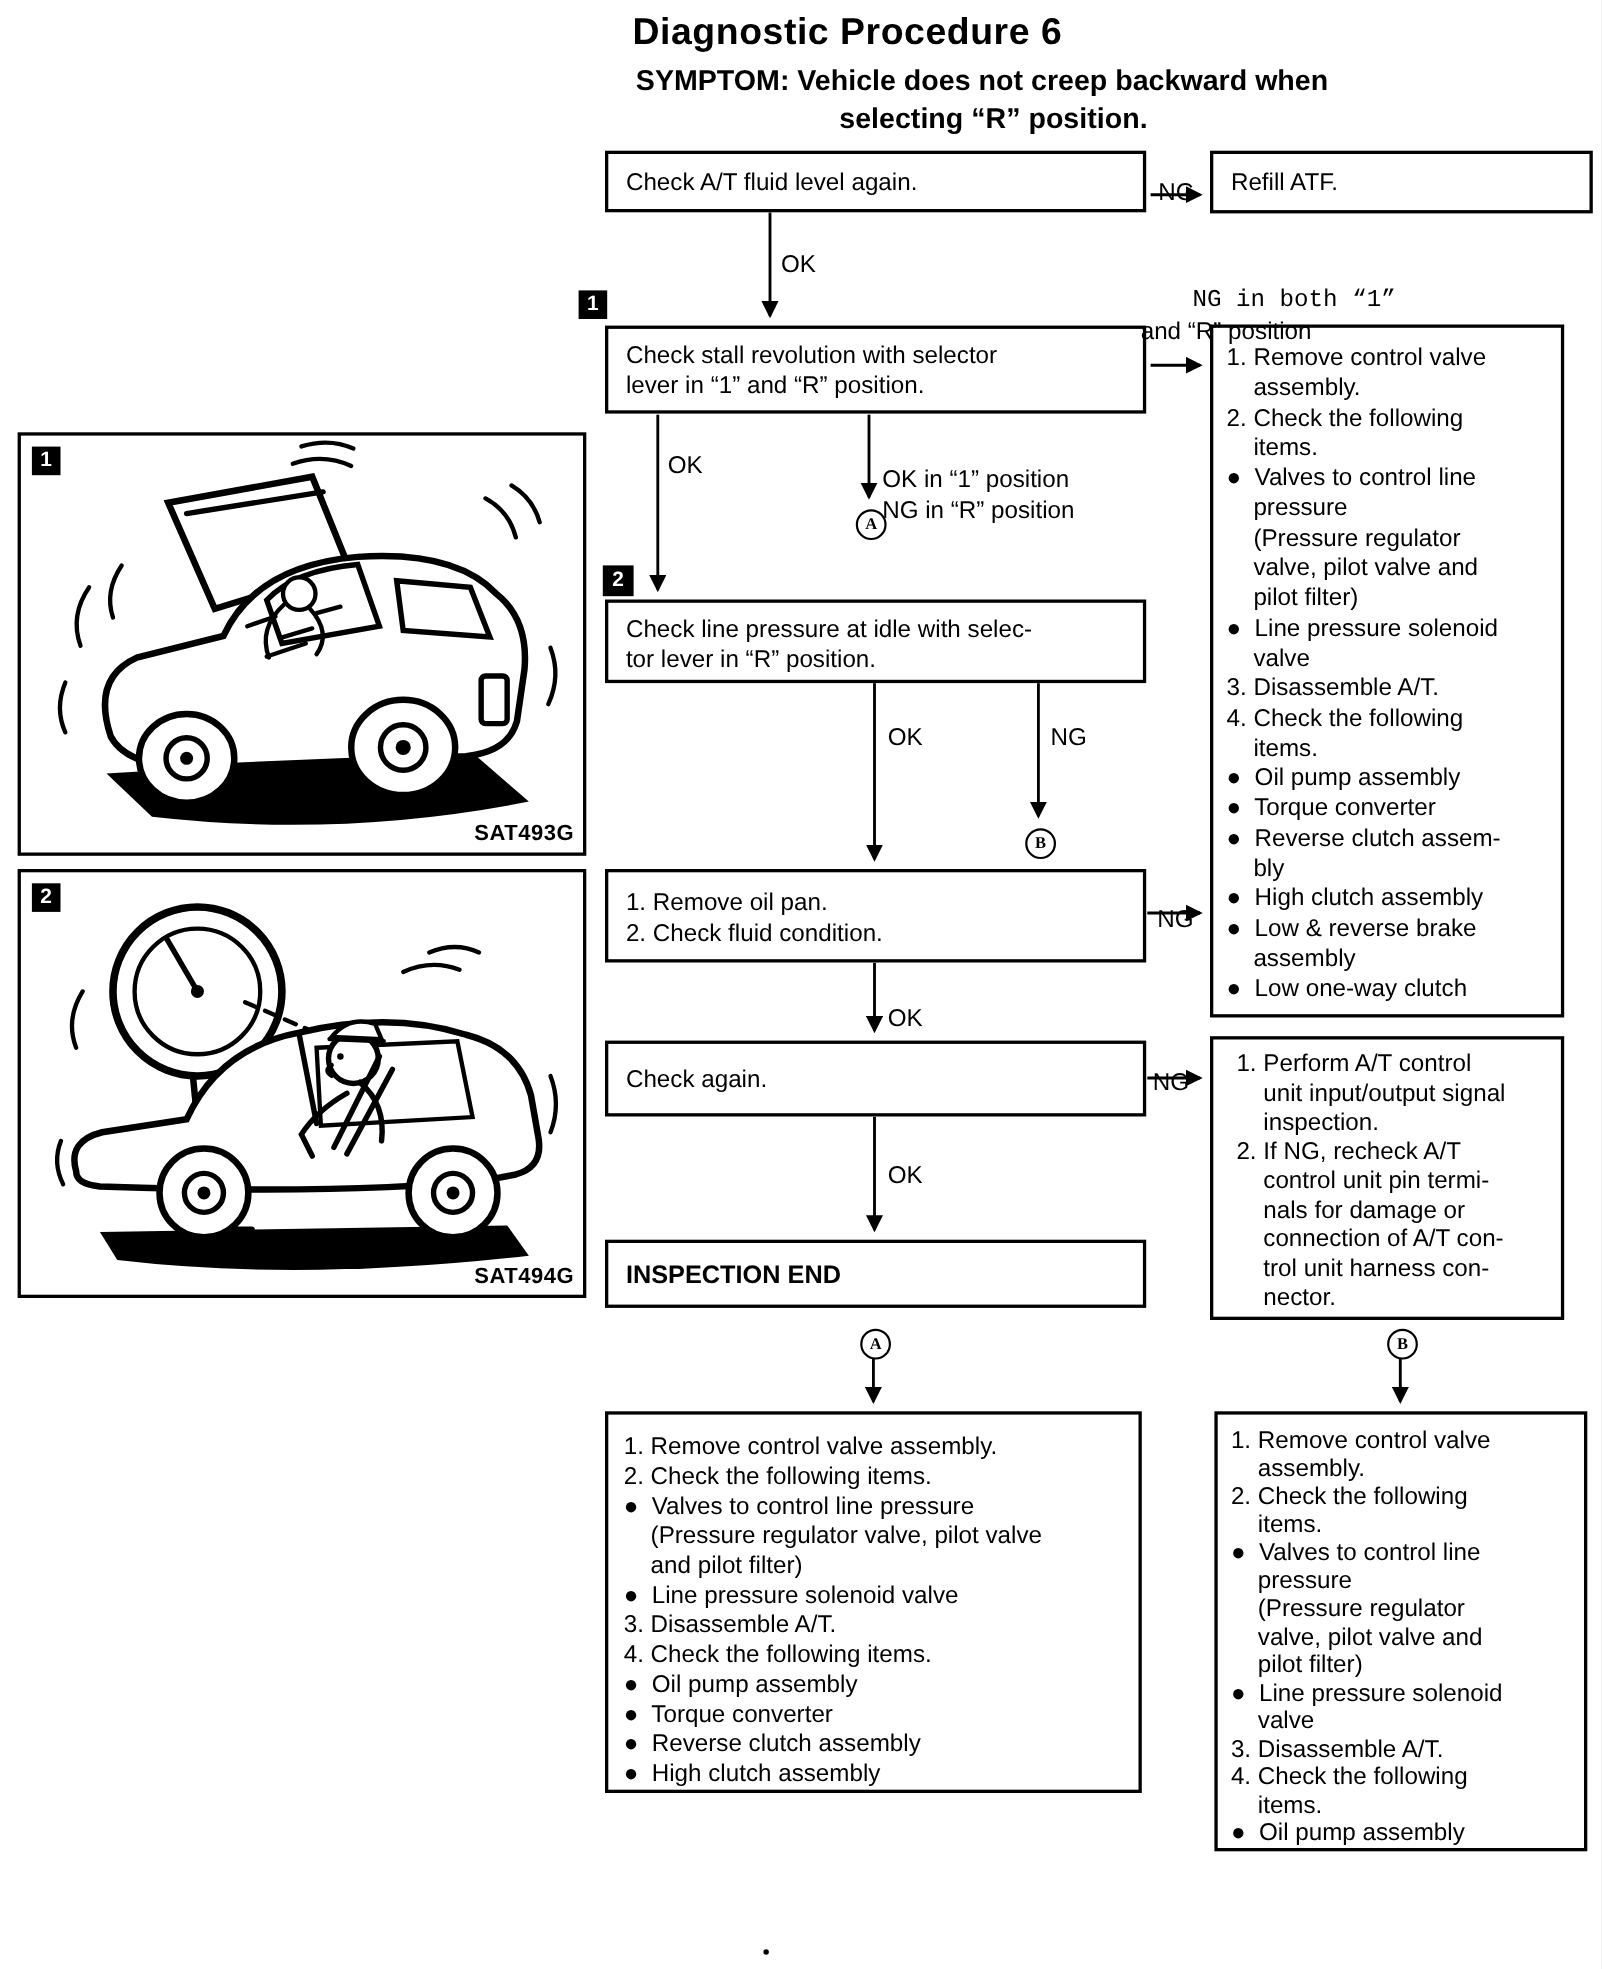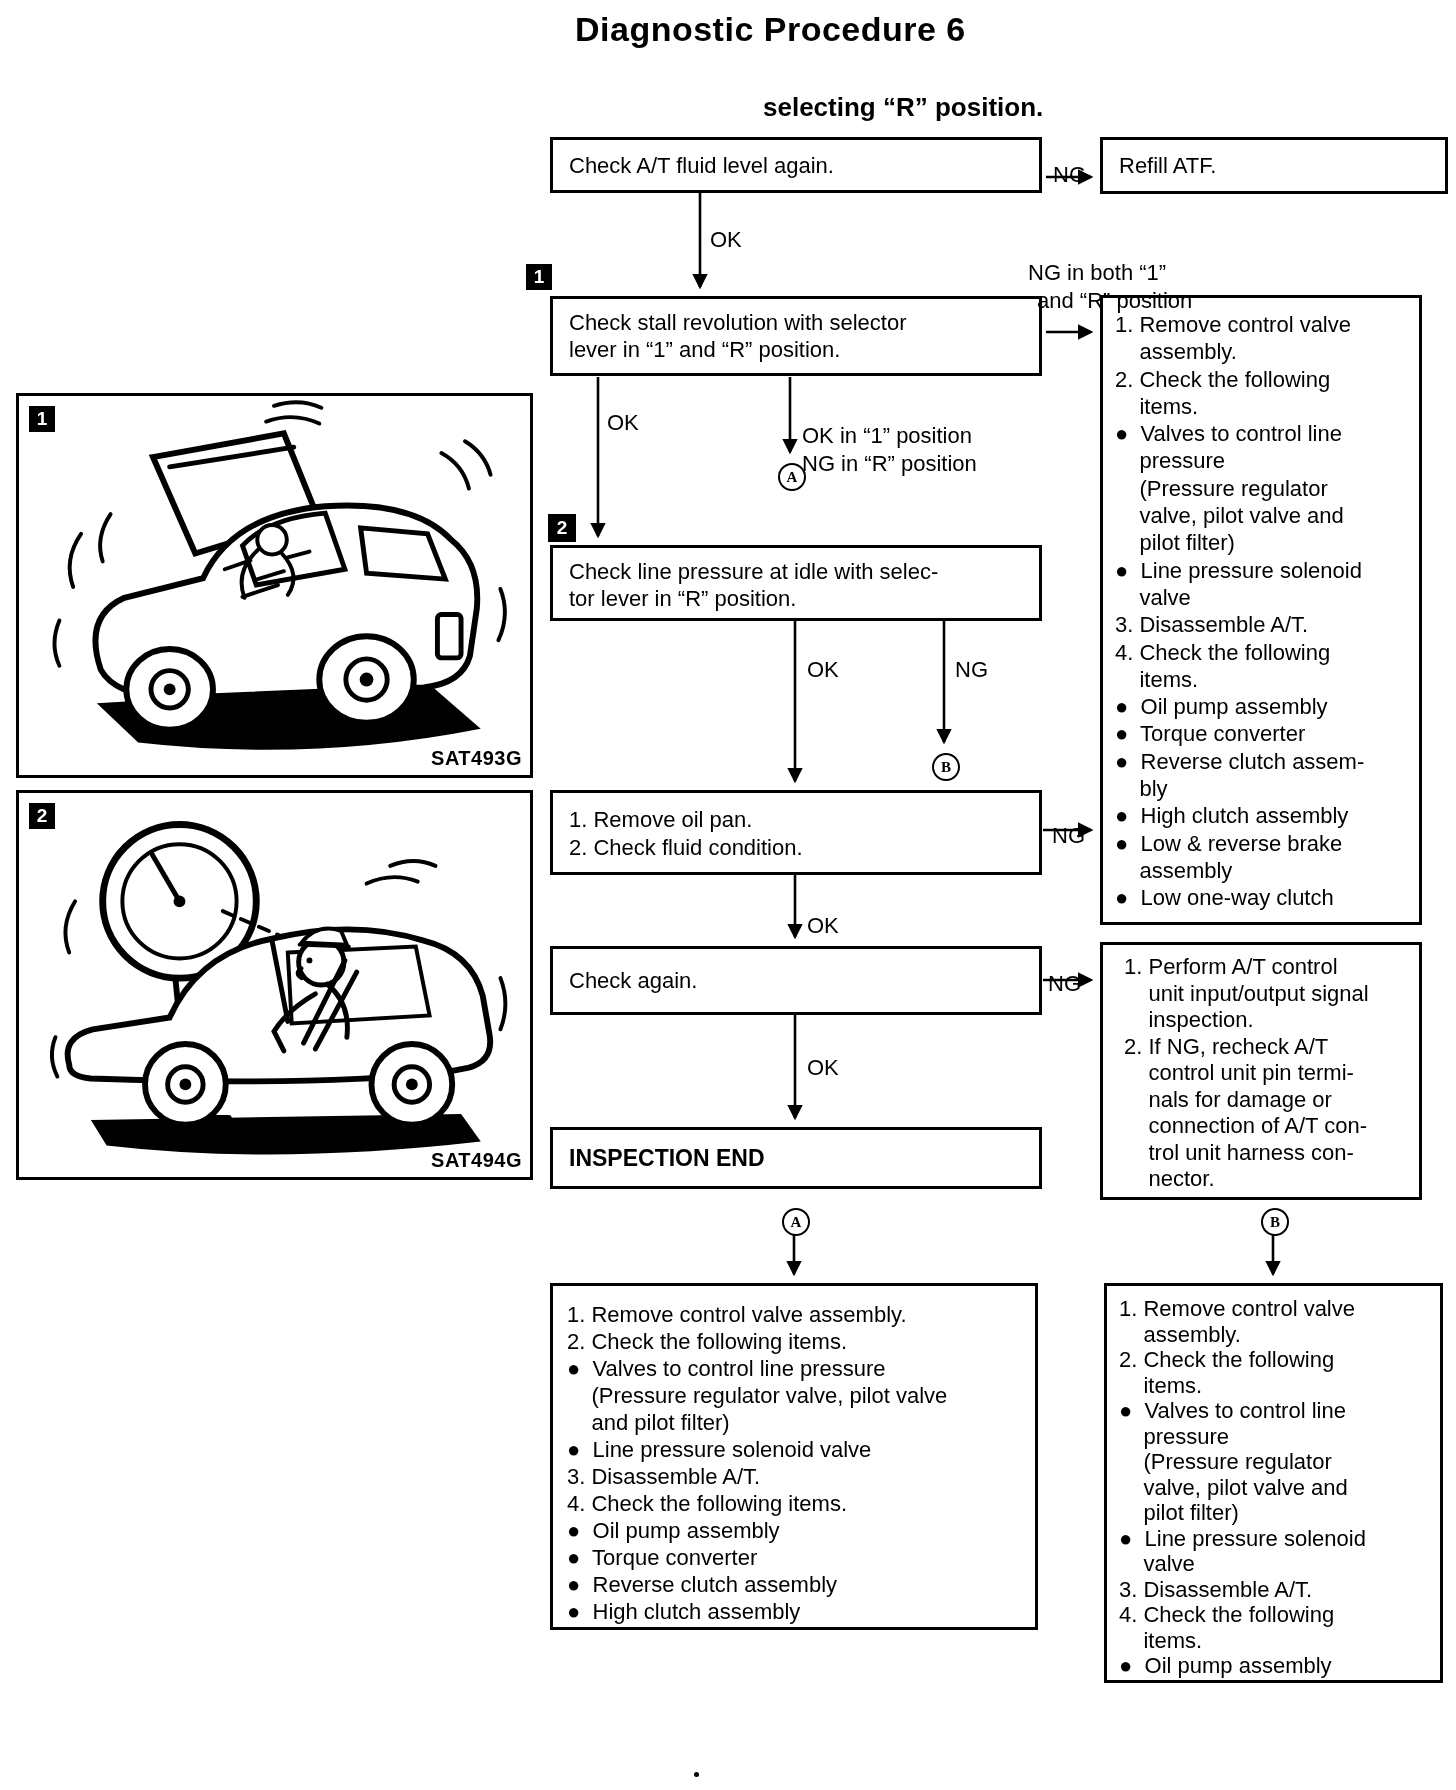--- a/index.html
+++ b/index.html
@@ -23,20 +23,21 @@
   .connectors{position:absolute;left:0;top:0;pointer-events:none;}
   .fig-svg{position:absolute;left:0;top:0;width:100%;height:100%;}
   .dot{position:absolute;width:5px;height:5px;background:#000;border-radius:50%;}
 </style>
 </head>
 <body>
 
 <div id="page">
 
   <div class="abs title" style="left:575px;top:10px;">Diagnostic Procedure 6</div>
+  <div class="abs symptom" style="left:578px;top:58px;">SYMPTOM:  Vehicle does not creep backward when</div>
   <div class="abs symptom" style="left:763px;top:92px;">selecting “R” position.</div>
 
   <svg class="connectors" width="1456" height="1790">
     <defs>
       <marker id="arr" viewBox="0 0 10 10" refX="8.5" refY="5" markerWidth="6" markerHeight="6" orient="auto-start-reverse">
         <path d="M0,0 L10,5 L0,10 z" fill="#000"></path>
       </marker>
     </defs>
     <g stroke="#000" stroke-width="2.6">
       <line x1="700" y1="193" x2="700" y2="287" marker-end="url(#arr)"></line>
@@ -220,21 +221,21 @@
     pilot filter)
 ●  Line pressure solenoid
     valve
 3. Disassemble A/T.
 4. Check the following
     items.
 ●  Oil pump assembly</div>
 
   <div class="lab" style="left:1053px;top:133px;">NG</div>
   <div class="lab" style="left:710px;top:198px;">OK</div>
-  <div class="lab" style="left:1028px;top:231px;">NG in both “1”</div>
+  <div class="lab" style="left:1084px;top:231px;font-family:Liberation Mono, monospace;">NG in both “1”</div>
   <div class="lab" style="left:1037px;top:259px;">and “R” position</div>
 
   <div class="lab" style="left:607px;top:381px;">OK</div>
   <div class="lab" style="left:802px;top:394px;">OK in “1” position</div>
   <div class="lab" style="left:802px;top:422px;">NG in “R” position</div>
   <div class="circ" style="left:778px;top:463px;">A</div>
 
   <div class="lab" style="left:807px;top:628px;">OK</div>
   <div class="lab" style="left:955px;top:628px;">NG</div>
   <div class="circ" style="left:932px;top:753px;">B</div>

